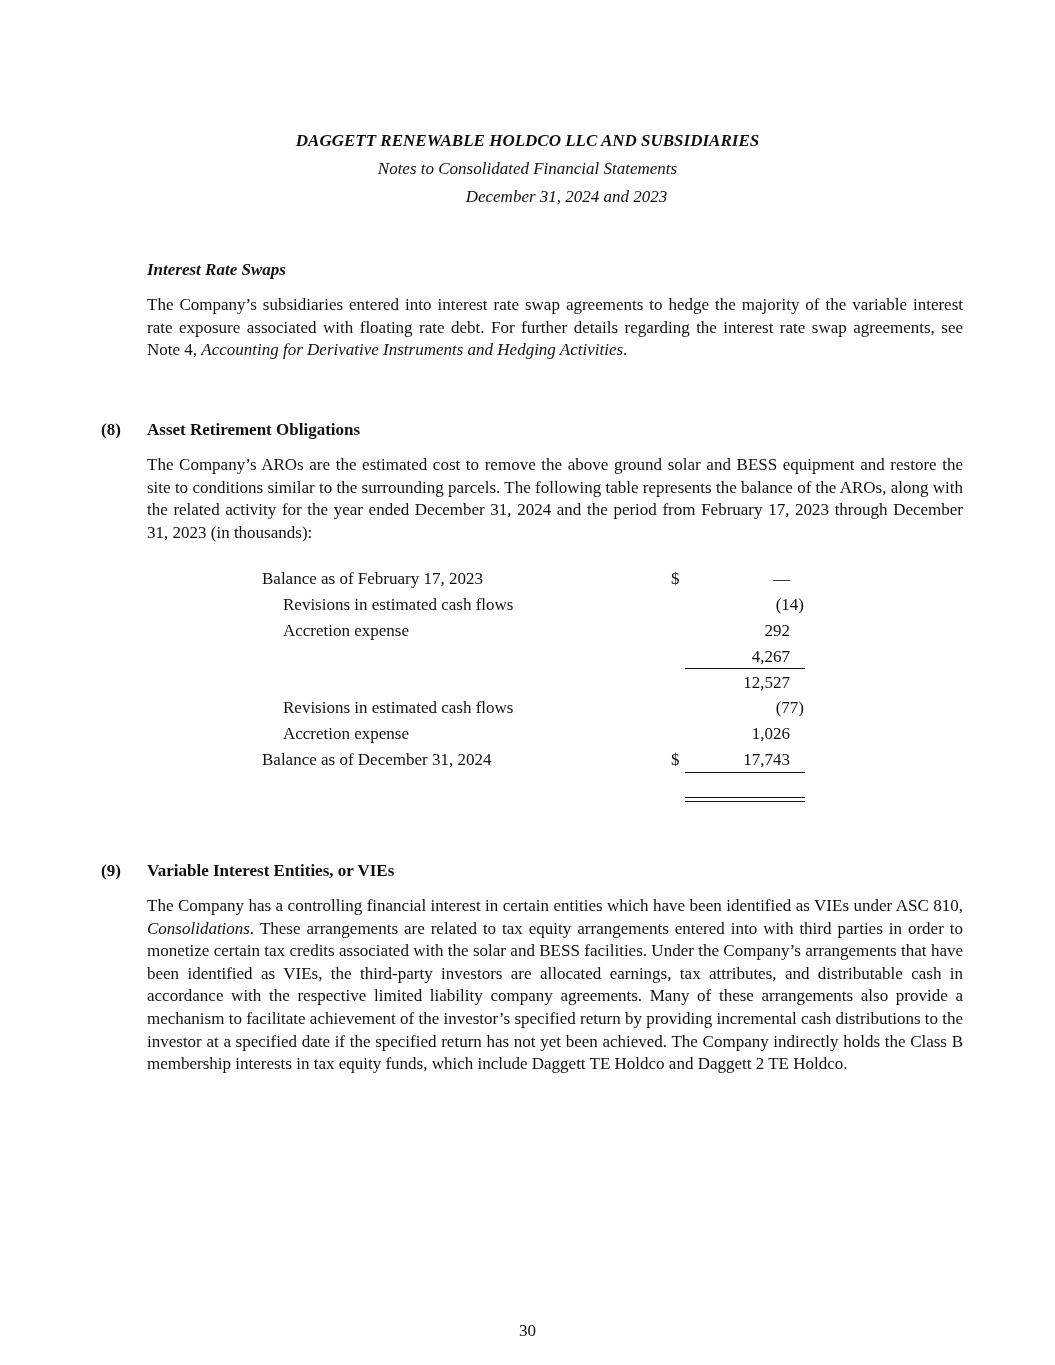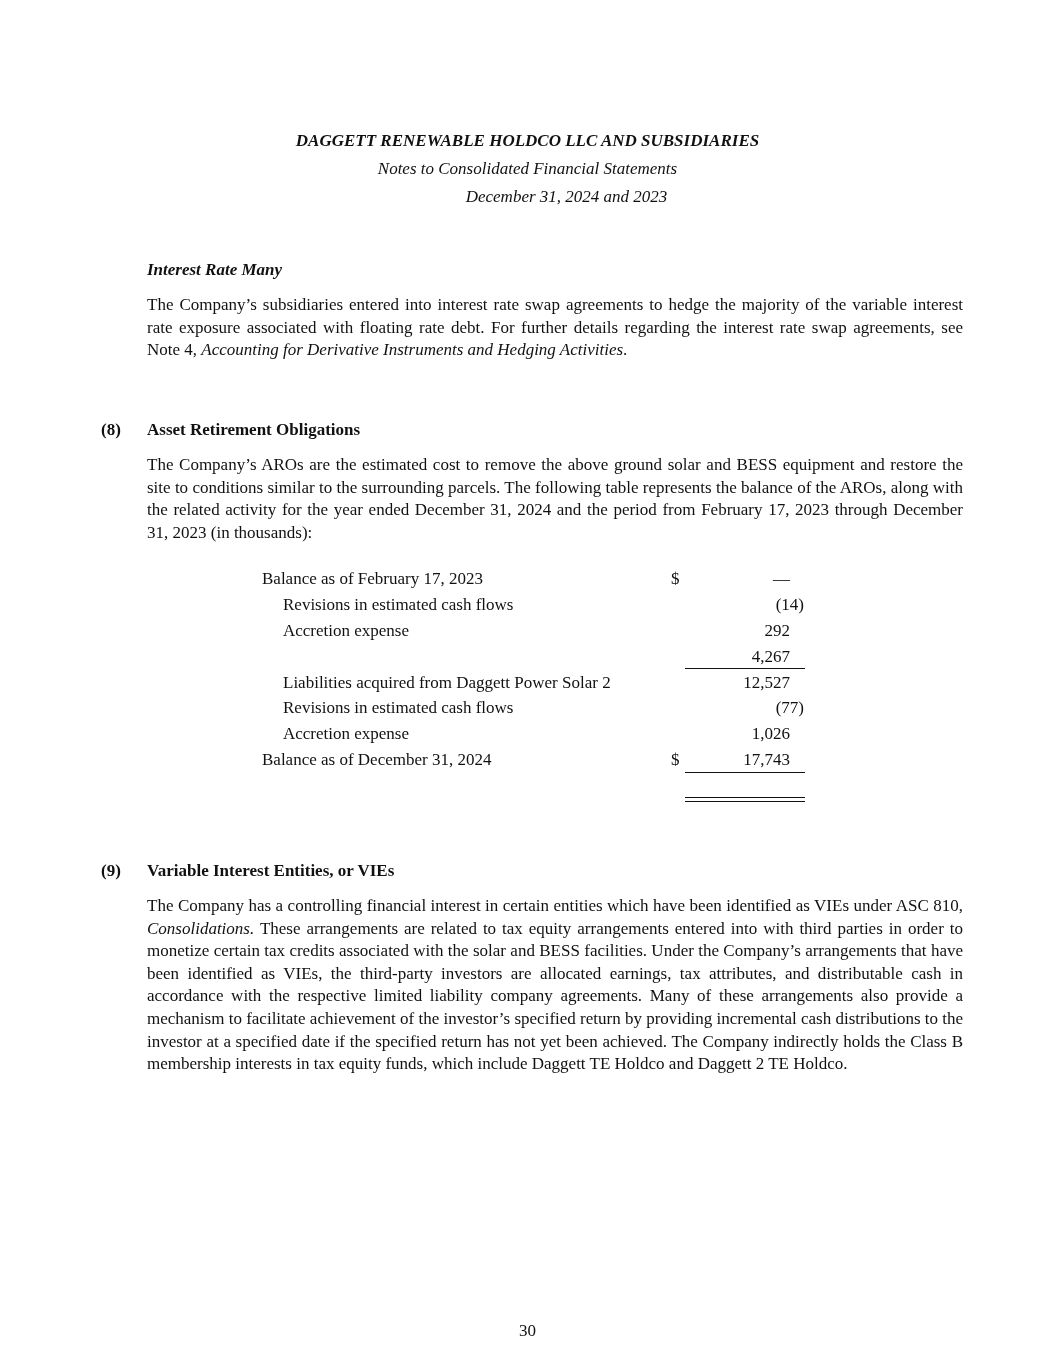--- a/index.html
+++ b/index.html
@@ -31,21 +31,21 @@
   .page-num { position: absolute; top: 1321px; left: 0; width: 1055px; text-align: center; }
   i { font-style: italic; }
 </style>
 </head>
 <body>
 
 <div class="header h1">DAGGETT RENEWABLE HOLDCO LLC AND SUBSIDIARIES</div>
 <div class="header h2">Notes to Consolidated Financial Statements</div>
 <div class="header h3">December 31, 2024 and 2023</div>
 
-<div class="sub-heading">Interest Rate Many</div>
+<div class="sub-heading">Interest Rate Swaps</div>
 <p class="para" style="top:294px;"><span>The Company’s subsidiaries entered into interest rate swap agreements to hedge the majority of the variable interest rate exposure associated with floating rate debt. For further details regarding the interest rate swap agreements, see Note 4, </span><i>Accounting for Derivative Instruments and Hedging Activities</i><span>.</span></p>
 
 <div class="sec-num" style="top:420px;">(8)</div>
 <div class="sec-title" style="top:420px;">Asset Retirement Obligations</div>
 <p class="para" style="top:454px;">The Company’s AROs are the estimated cost to remove the above ground solar and BESS equipment and restore the site to conditions similar to the surrounding parcels. The following table represents the balance of the AROs, along with the related activity for the year ended December 31, 2024 and the period from February 17, 2023 through December 31, 2023 (in thousands):</p>
 
 <div class="table">
   <div class="row">
     <span class="lbl">Balance as of February 17, 2023</span>
     <span class="dollar">$</span>
@@ -57,21 +57,20 @@
   </div>
   <div class="row indent">
     <span class="lbl">Accretion expense</span>
     <span class="val pad">292</span>
   </div>
   <div class="rule" style="top:102px;"></div>
   <div class="row">
     <span class="val pad">4,267</span>
   </div>
   <div class="row indent">
-    <span class="lbl">Liabilities acquired from Daggett Power Solar 2</span>
     <span class="val pad">12,527</span>
   </div>
   <div class="row indent">
     <span class="lbl">Revisions in estimated cash flows</span>
     <span class="val" style="width:118px;">(77)</span>
   </div>
   <div class="row indent">
     <span class="lbl">Accretion expense</span>
     <span class="val pad">1,026</span>
   </div>

